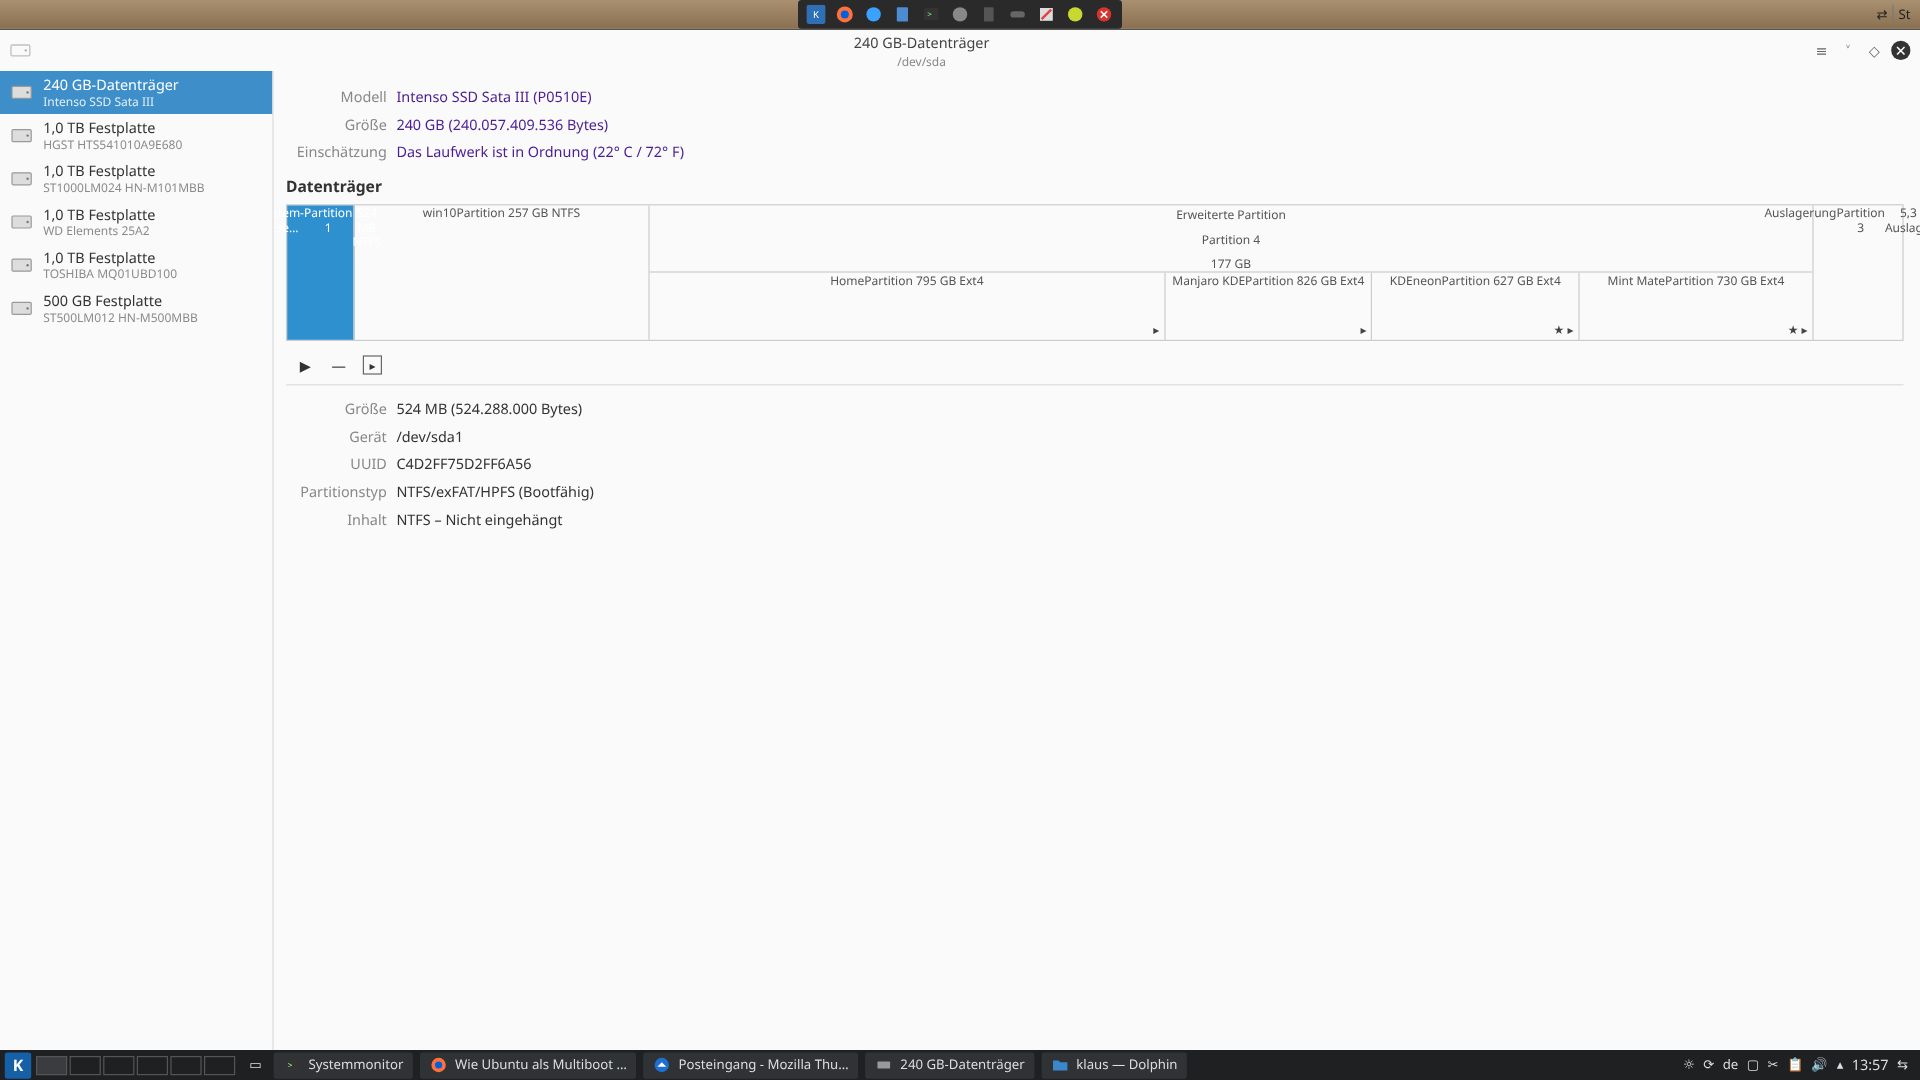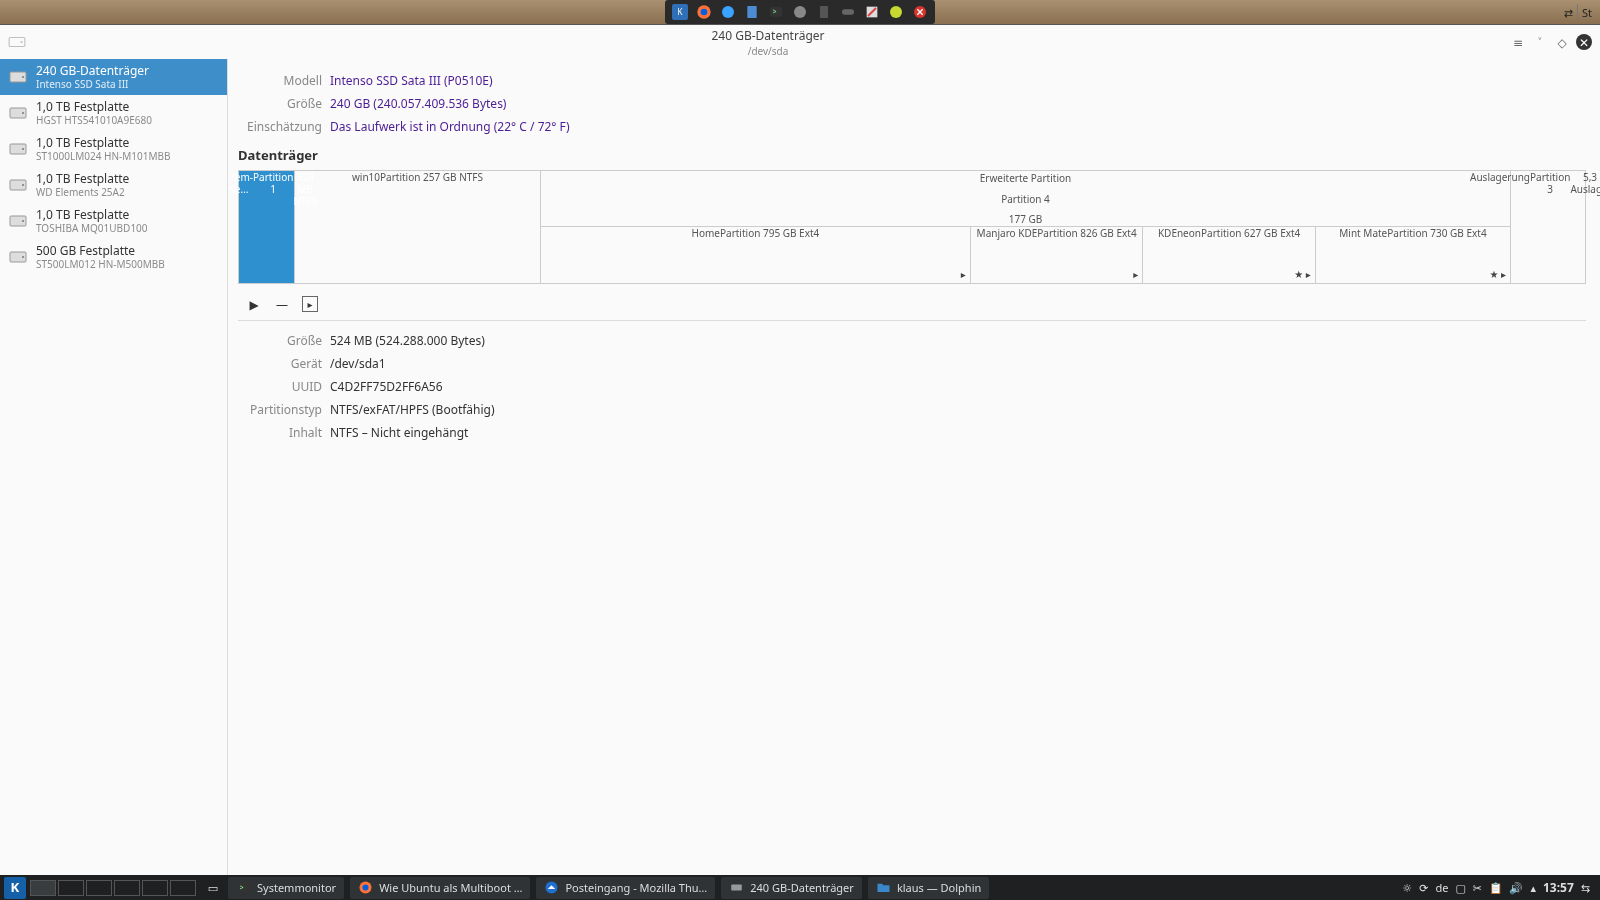--- a/index.html
+++ b/index.html
@@ -48,21 +48,21 @@
 .detail .val{font-size:12px;color:#333}
 .taskbar{position:absolute;left:0;right:0;bottom:0;height:25px;background:#1e2022;display:flex;align-items:center;color:#ddd;font-size:11px;padding:0 4px}
 .taskbar .tbtn{display:flex;align-items:center;gap:6px;padding:0 8px;height:22px;border-radius:2px}
 .taskbar .tbtn.app{background:#303336;margin-right:3px}
 .taskbar .tbtn svg{width:15px;height:15px}
 .taskbar .launch{width:22px;height:22px;background:#1560a6;display:flex;align-items:center;justify-content:center;border-radius:2px;margin-right:4px}
 .taskbar .desks{display:flex;gap:2px;margin-right:8px}
 .taskbar .desks div{width:26px;height:16px;border:1px solid #555}
 .taskbar .desks div.on{background:#3a3d40}
 .taskbar .right{margin-left:auto;display:flex;align-items:center;gap:7px;padding-right:6px}
-.taskbar .right .clk{font-size:12px;font-weight:700}
+.taskbar .right .clk{font-size:12px;font-weight:400}
 .markers{position:absolute;right:4px;bottom:2px;font-size:10px;color:#444}
 </style>
 </head>
 <body>
 
 <div class="top-panel">
   <div class="tray">
     <span class="ico">
         <svg viewBox="0 0 24 24">
           <rect width="24" height="24" rx="3" fill="#2e6fb5"></rect>

